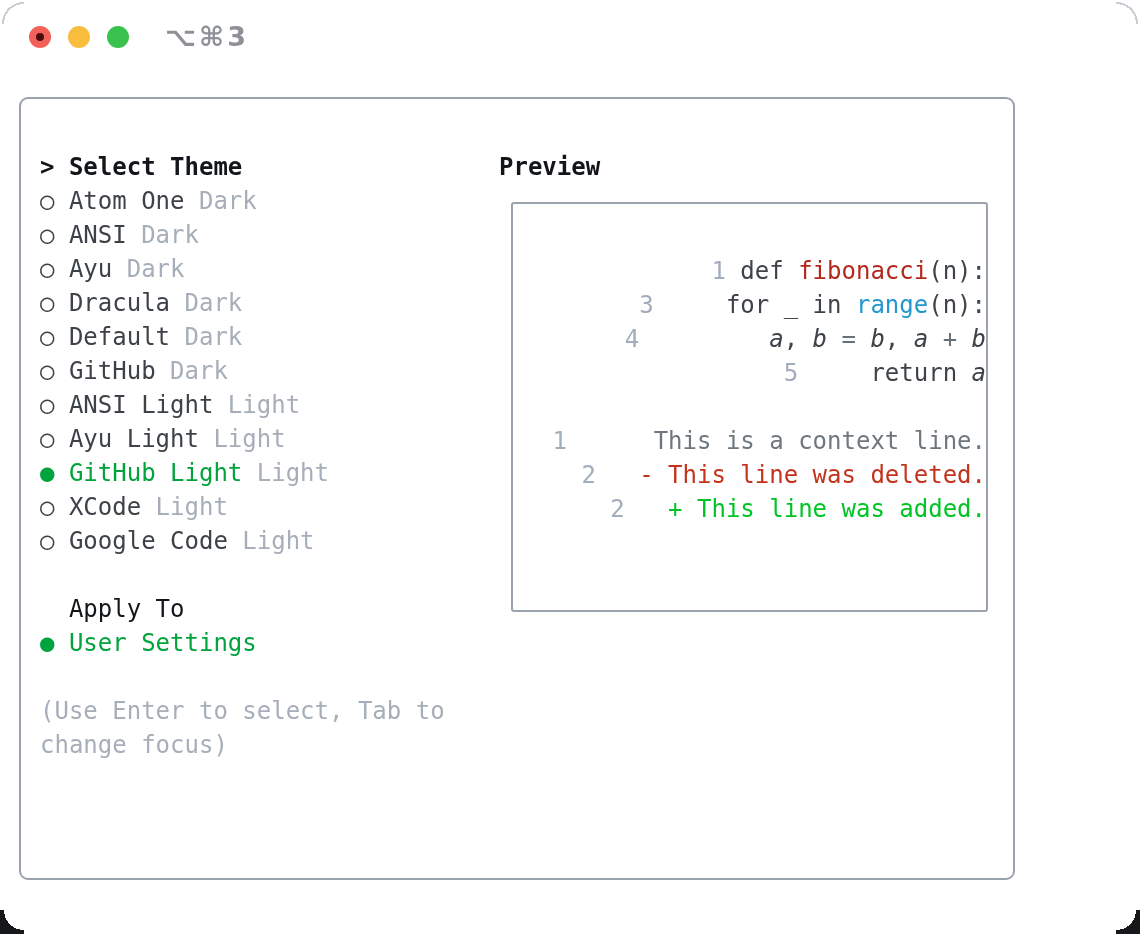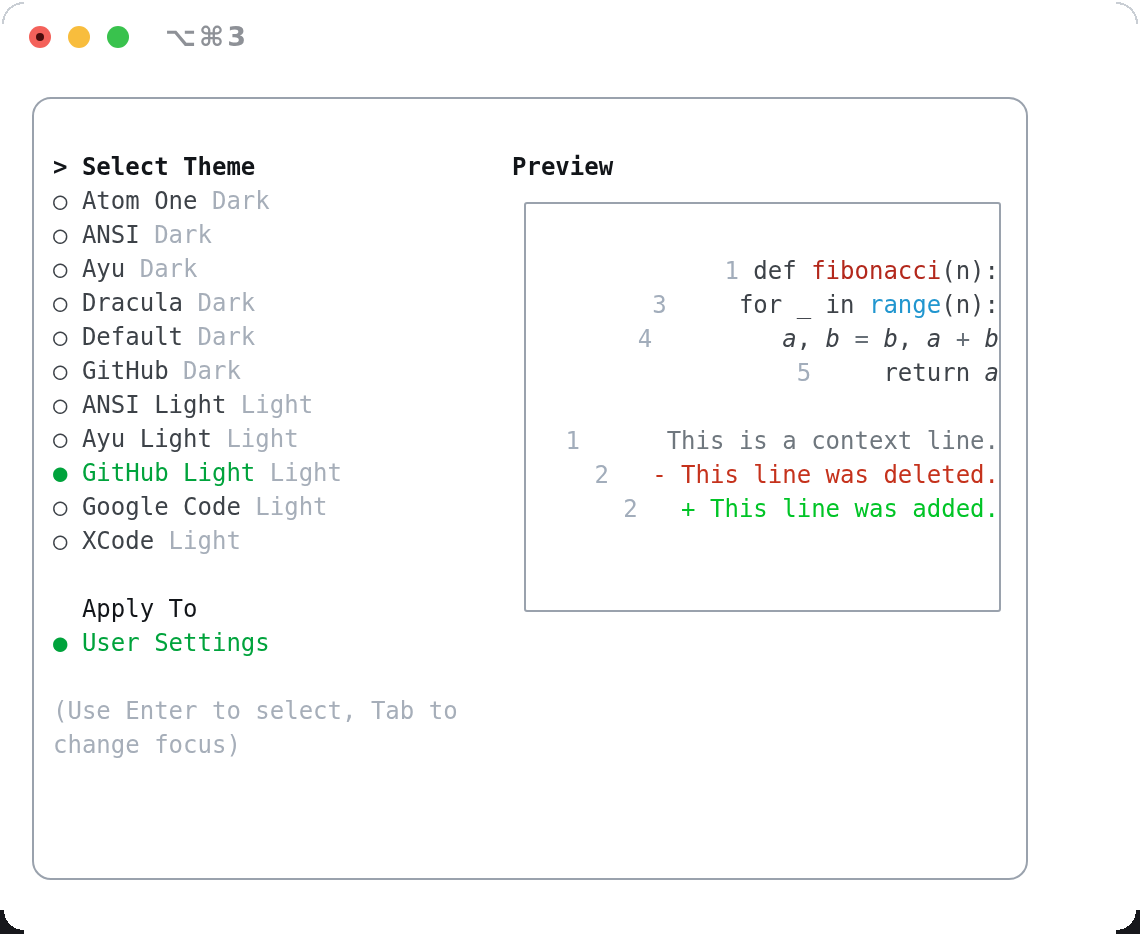--- a/index.html
+++ b/index.html
@@ -22,22 +22,22 @@
   .light.green{left:107px;background:var(--traffic_green);}
   .light .dot{position:absolute;left:7px;top:7px;width:8px;height:8px;border-radius:50%;background:#4a0d0c;}
   .shortcut{
     position:absolute;left:165px;top:21px;height:32px;line-height:32px;
     font-size:27px;font-weight:600;letter-spacing:3px;color:var(--title_gray);
     font-family:"DejaVu Sans","Liberation Sans",sans-serif;
   }
 
   
   .panel{
-    position:absolute;left:32px;top:97px;width:996px;height:783px;box-sizing:border-box;
-    border:2px solid var(--border_gray);border-radius:19px;background:#fff;
+    position:absolute;left:19px;top:97px;width:996px;height:783px;box-sizing:border-box;
+    border:2px solid var(--border_gray);border-radius:9px;background:#fff;
   }
 
   .line{height:34px;line-height:34px;font-size:24px;white-space:pre;}
   .left-col{position:absolute;left:19px;top:51px;}
   .list-header{font-weight:bold;color:var(--black_text);}
   .item .iname{color:var(--item_text);}
   .item .prefix{color:var(--item_text);}
   .item .variant{color:var(--muted_gray);}
   .item.selected .iname{color:var(--accent_green);}
   .item.selected .prefix{color:var(--accent_green);}
@@ -87,22 +87,22 @@
     <div id="theme-items">
         <div class="line item"><span class="prefix">○ </span><span class="iname">Atom One</span><span class="variant"> Dark</span></div>
         <div class="line item"><span class="prefix">○ </span><span class="iname">ANSI</span><span class="variant"> Dark</span></div>
         <div class="line item"><span class="prefix">○ </span><span class="iname">Ayu</span><span class="variant"> Dark</span></div>
         <div class="line item"><span class="prefix">○ </span><span class="iname">Dracula</span><span class="variant"> Dark</span></div>
         <div class="line item"><span class="prefix">○ </span><span class="iname">Default</span><span class="variant"> Dark</span></div>
         <div class="line item"><span class="prefix">○ </span><span class="iname">GitHub</span><span class="variant"> Dark</span></div>
         <div class="line item"><span class="prefix">○ </span><span class="iname">ANSI Light</span><span class="variant"> Light</span></div>
         <div class="line item"><span class="prefix">○ </span><span class="iname">Ayu Light</span><span class="variant"> Light</span></div>
         <div class="line item selected"><span class="prefix">● </span><span class="iname">GitHub Light</span><span class="variant"> Light</span></div>
+        <div class="line item"><span class="prefix">○ </span><span class="iname">XCode</span><span class="variant"> Light</span></div>
         <div class="line item"><span class="prefix">○ </span><span class="iname">Google Code</span><span class="variant"> Light</span></div>
-        <div class="line item"><span class="prefix">○ </span><span class="iname">XCode</span><span class="variant"> Light</span></div>
       </div>
     <div class="line"> </div>
     <div class="line apply-header"><span id="apply-indent">  </span><span>Apply To</span></div>
     <div id="apply-options">
         <div class="line item selected"><span class="prefix">● </span><span class="iname">User Settings</span></div>
       </div>
     <div class="line"> </div>
     <div class="line hint">(Use Enter to select, Tab to</div>
     <div class="line hint">change focus)</div>
   </div>

